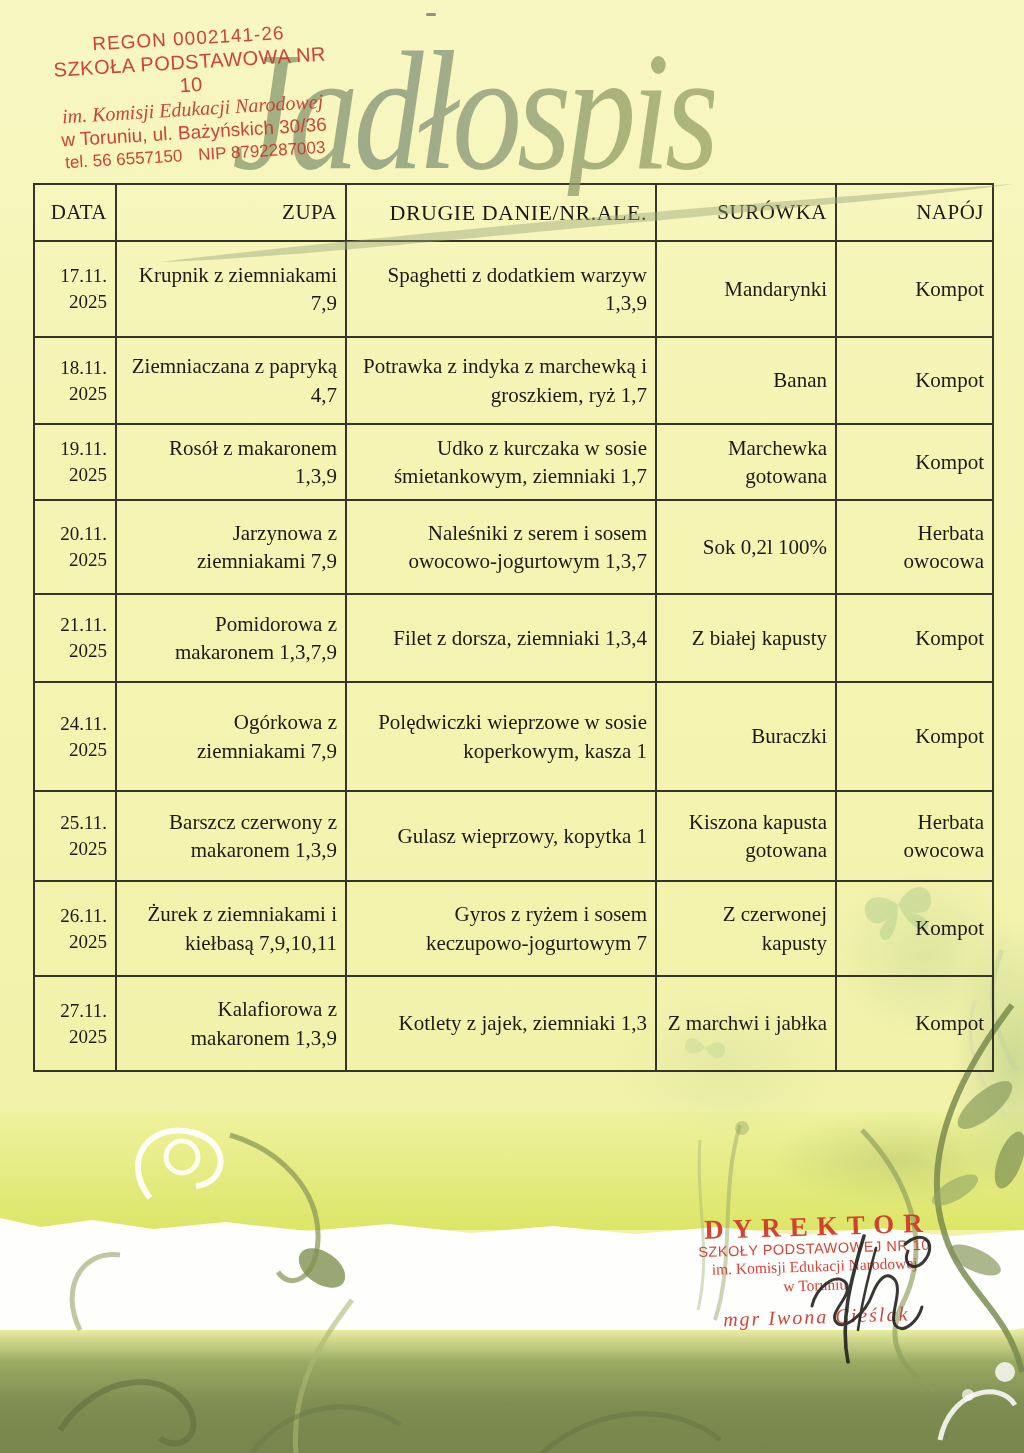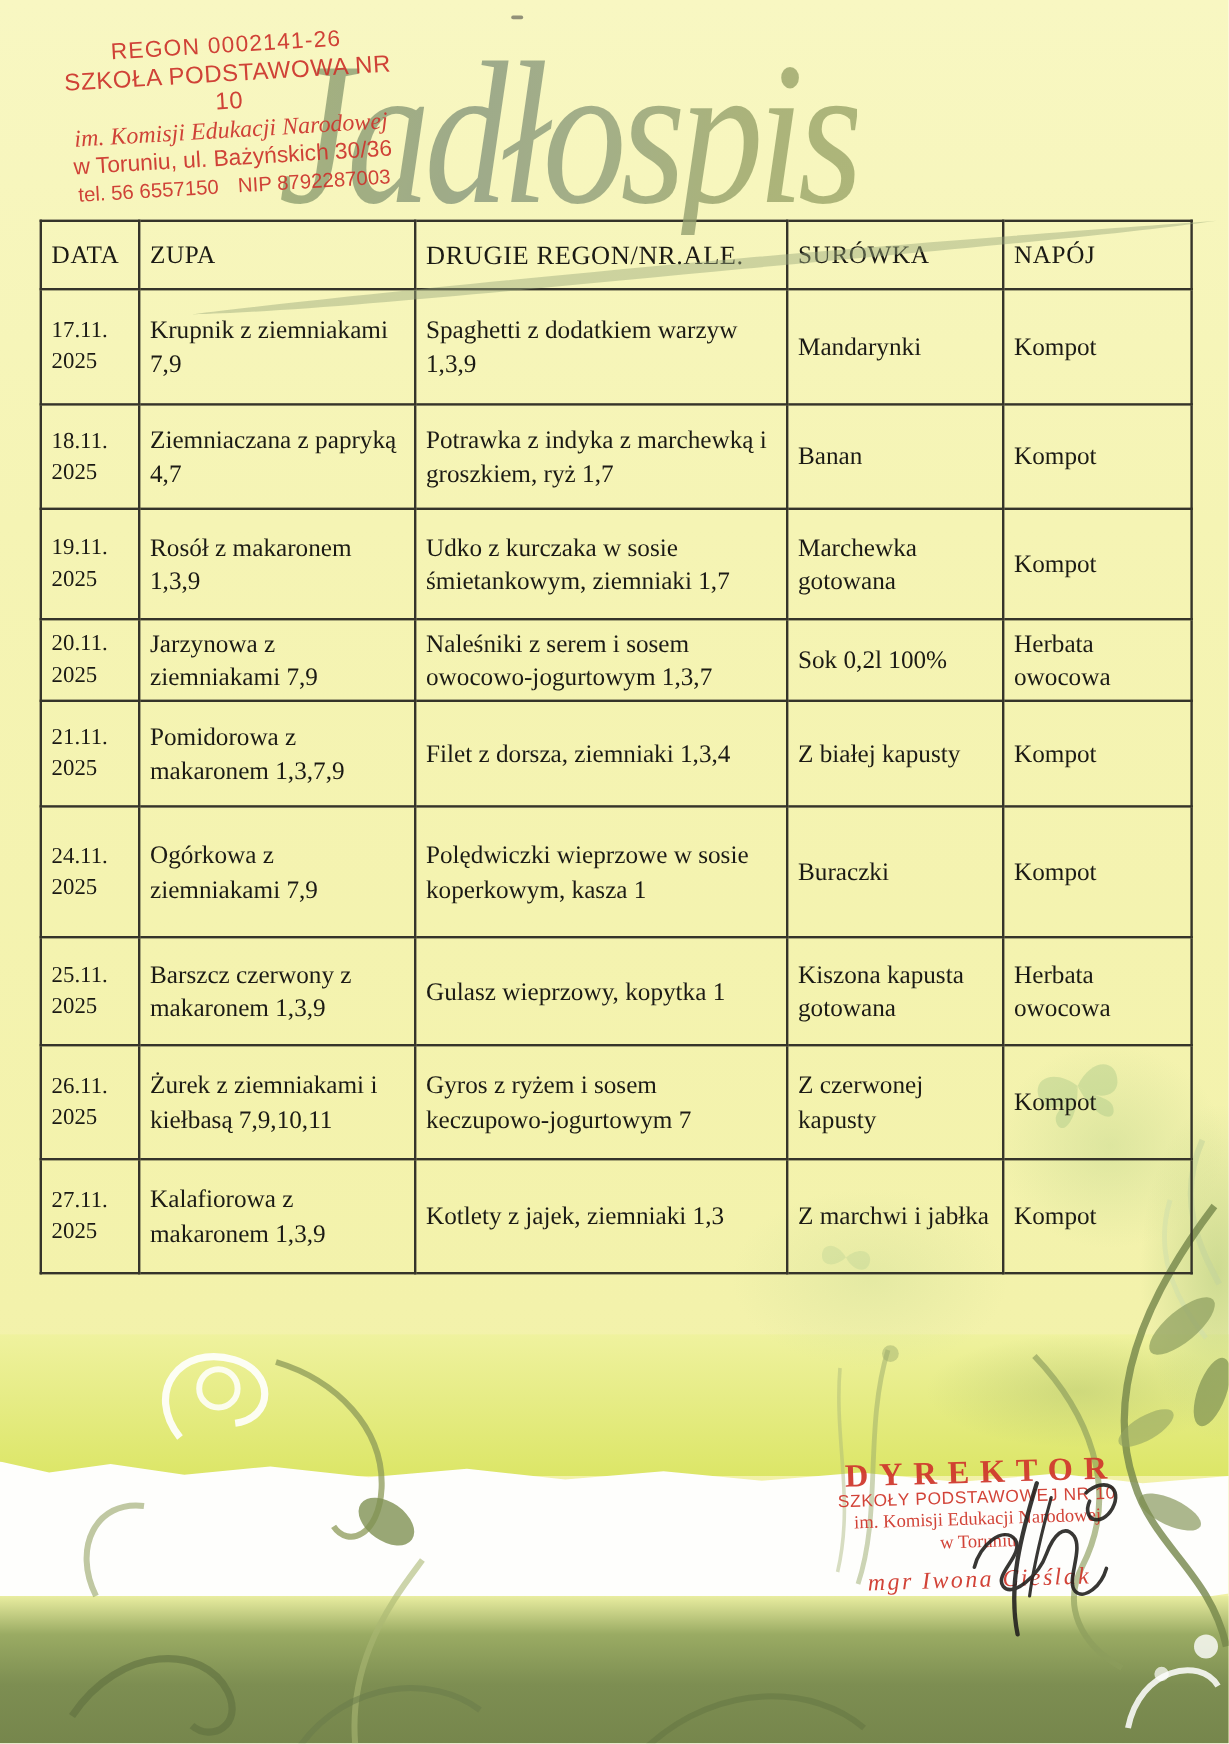--- a/index.html
+++ b/index.html
@@ -64,21 +64,21 @@
   .stamp-bottom .d3{font-family:"Liberation Serif",serif;font-size:15.5px;margin-top:1px;}
   .stamp-bottom .d4{font-family:"Liberation Serif",serif;font-size:15.5px;margin-top:1px;}
   .stamp-bottom .d5{font-family:"Liberation Serif",serif;font-style:italic;font-size:20px;letter-spacing:2px;margin-top:11px;}
   
   table.menu{
     position:absolute;left:33px;top:183px;width:959px;
     border-collapse:collapse;table-layout:fixed;
     font-family:"Liberation Serif",serif;color:#1b1a14;
   }
   table.menu th,table.menu td{
-    border:2px solid #35342a;text-align:left;vertical-align:middle;
+    border:2px solid #35342a;text-align:right;vertical-align:middle;
     padding:2px 8px;background:transparent;
   }
   table.menu thead tr{height:57px;}
   th.h{font-size:21px;font-weight:400;letter-spacing:.5px;}
   th.h-drugie{vertical-align:bottom;padding-bottom:8px;font-size:22px;}
   td.c-date{font-size:19px;line-height:1.35;}
   td.c-text{font-size:21px;line-height:1.35;}
 </style>
 </head>
 <body>
@@ -143,21 +143,21 @@
       <col style="width:82px">
         <col style="width:230px">
         <col style="width:310px">
         <col style="width:180px">
         <col style="width:157px">
     </colgroup>
     <thead>
       <tr>
         <th class="h">DATA</th>
         <th class="h">ZUPA</th>
-        <th class="h h-drugie">DRUGIE REGON/NR.ALE.</th>
+        <th class="h h-drugie">DRUGIE DANIE/NR.ALE.</th>
         <th class="h">SURÓWKA</th>
         <th class="h">NAPÓJ</th>
       </tr>
     </thead>
     <tbody>
     <tr style="height: 96px;">
       <td class="c-date">
         <div>17.11.</div>
         <div>2025</div>
       </td>
@@ -171,32 +171,32 @@
       <td class="c-date">
         <div>18.11.</div>
         <div>2025</div>
       </td>
       <td class="c-text">Ziemniaczana z papryką 4,7</td>
       <td class="c-text">Potrawka z indyka z marchewką i groszkiem, ryż 1,7</td>
       <td class="c-text">Banan</td>
       <td class="c-text">Kompot</td>
     </tr>
 
-    <tr style="height: 92px;">
+    <tr style="height: 76px;">
       <td class="c-date">
         <div>19.11.</div>
         <div>2025</div>
       </td>
       <td class="c-text">Rosół z makaronem 1,3,9</td>
       <td class="c-text">Udko z kurczaka w sosie śmietankowym, ziemniaki 1,7</td>
       <td class="c-text">Marchewka gotowana</td>
       <td class="c-text">Kompot</td>
     </tr>
 
-    <tr style="height: 68px; border-radius: 23px;">
+    <tr style="height: 94px; border-radius: 23px;">
       <td class="c-date">
         <div>20.11.</div>
         <div>2025</div>
       </td>
       <td class="c-text">Jarzynowa z ziemniakami 7,9</td>
       <td class="c-text">Naleśniki z serem i sosem owocowo-jogurtowym 1,3,7</td>
       <td class="c-text">Sok 0,2l 100%</td>
       <td class="c-text">Herbata owocowa</td>
     </tr>
 

